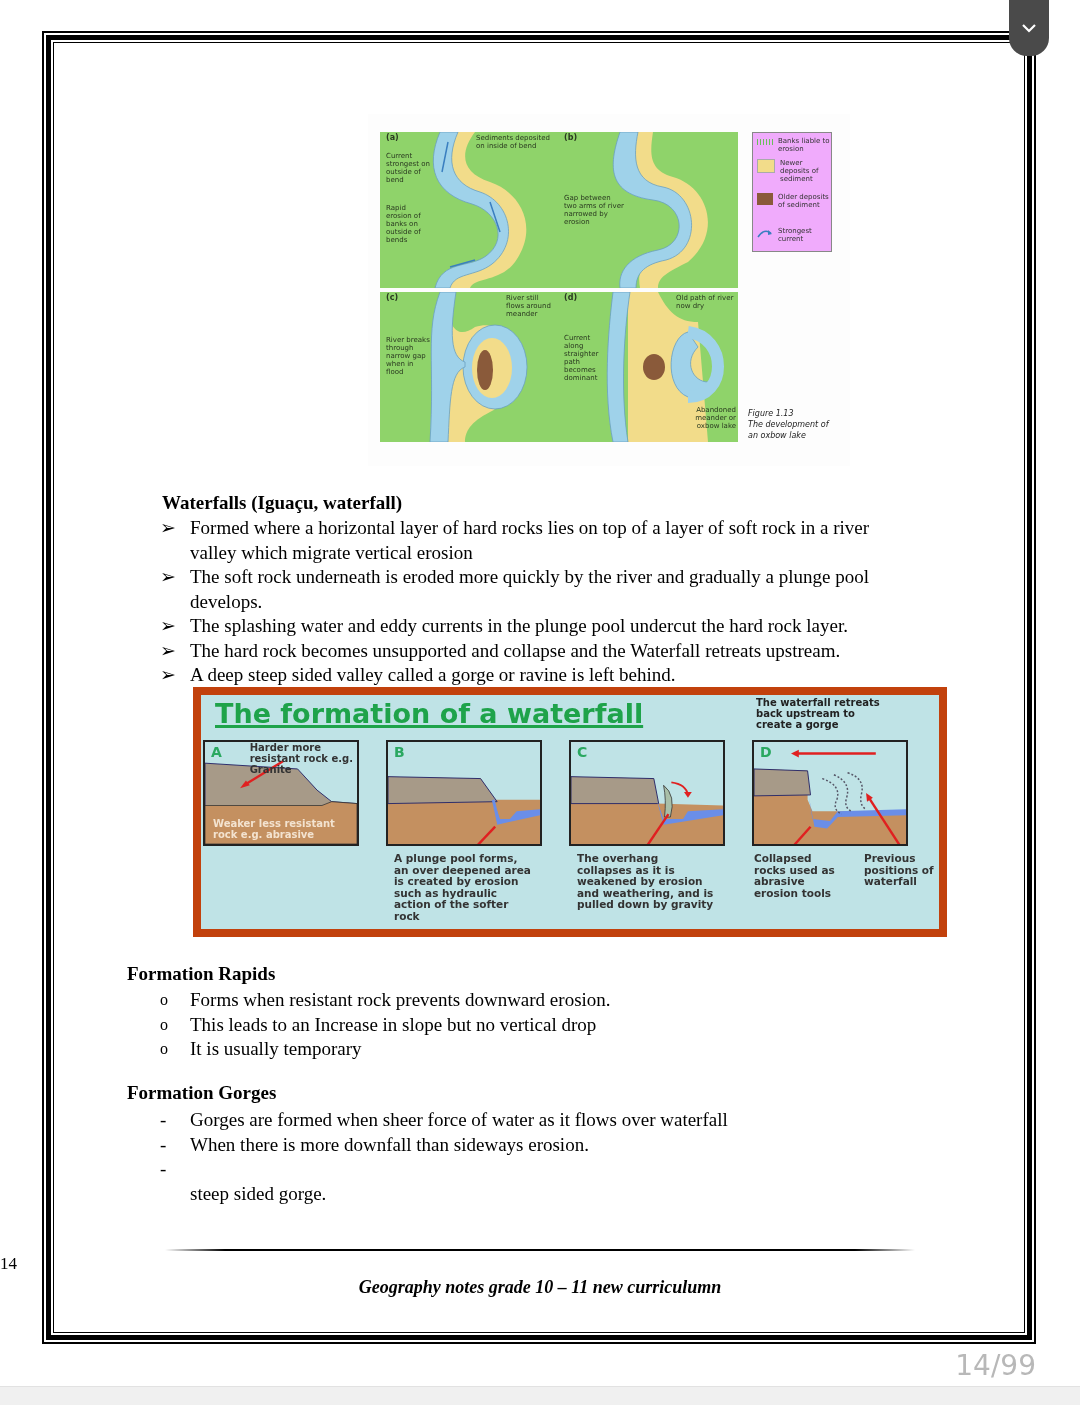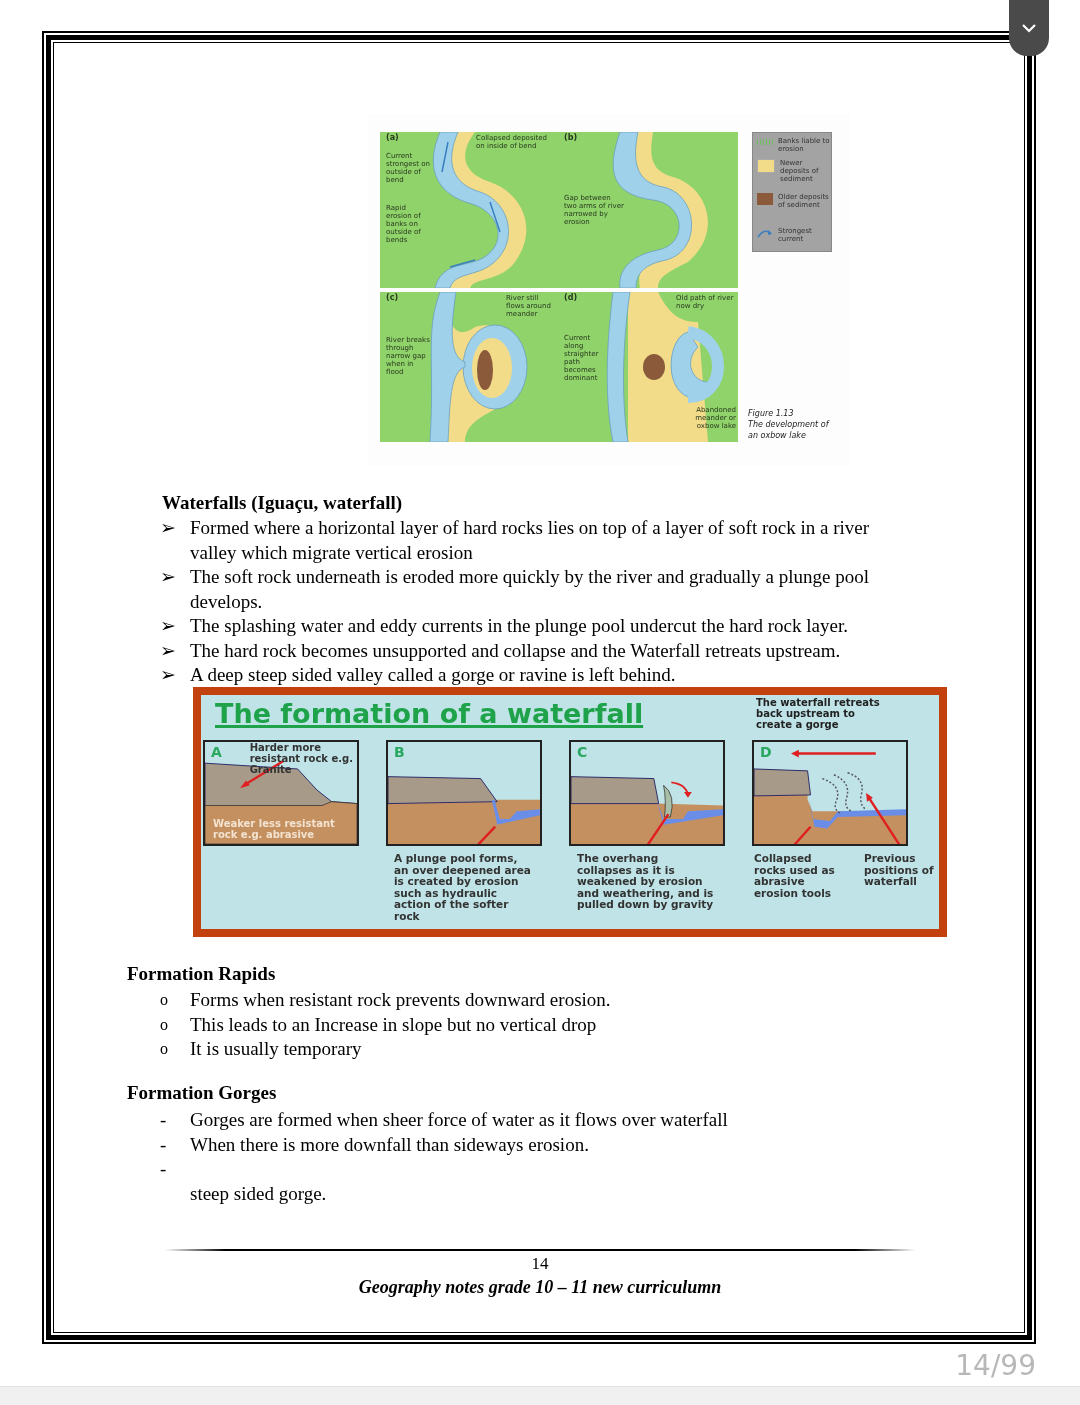--- a/index.html
+++ b/index.html
@@ -13,21 +13,21 @@
 
   .page-indicator { position:absolute; right:44px; top:1349px; font-family:"DejaVu Sans", sans-serif; font-size:28px; color:#b8b8b8; }
   .bottom-bar { position:absolute; left:0; top:1386px; width:1080px; height:19px; background:#f0f0f0; border-top:1px solid #e2e2e2; }
 
   
   .oxbow-fig { position:absolute; left:368px; top:114px; width:482px; height:352px; background:#fdfdfd; }
   .panel { position:absolute; background:#8fd36a; overflow:hidden; }
   .panel svg { position:absolute; left:0; top:0; width:100%; height:100%; }
   .plabel { position:absolute; font-family:"DejaVu Sans", sans-serif; font-size:7px; line-height:8px; color:#2a3a20; }
   .plabel.b { font-weight:bold; font-size:8px; }
-  .legend-box { position:absolute; left:384px; top:18px; width:78px; height:118px; border:1px solid #888; background:#a3a3a3; }
+  .legend-box { position:absolute; left:384px; top:18px; width:78px; height:118px; border:1px solid #888; background:#f0abfc; }
   .leg-row { position:absolute; left:4px; display:flex; gap:5px; align-items:flex-start; }
   .leg-swatch { width:16px; height:12px; flex:0 0 auto; }
   .leg-text { font-family:"DejaVu Sans", sans-serif; font-size:7px; line-height:8px; color:#333; }
   .fig-caption { position:absolute; left:380px; top:294px; font-family:"DejaVu Sans", sans-serif; font-style:italic; font-size:8px; line-height:11px; color:#222; }
 
   
   .heading { position:absolute; font-weight:bold; font-size:19px; }
   .list { position:absolute; margin:0; padding:0; list-style:none; font-size:19px; line-height:24.5px; }
   .list li { position:relative; padding-left:63px; }
   .list li .bul { position:absolute; left:33px; top:0; }
@@ -36,21 +36,21 @@
   .wf { position:absolute; left:193px; top:687px; width:754px; height:250px; background:#bfe3e6; border:8px solid #c2410c; box-sizing:border-box; }
   .wf-title { position:absolute; left:14px; top:3px; font-family:"DejaVu Sans", sans-serif; font-weight:bold; font-size:27px; color:#1ea34a; text-decoration:underline; text-decoration-thickness:3px; }
   .wf-note { position:absolute; left:555px; top:2px; font-family:"DejaVu Sans", sans-serif; font-weight:bold; font-size:10px; line-height:11px; color:#222; }
   .wf-box { position:absolute; top:45px; width:156px; height:106px; border:2px solid #222; background:#bfe3e6; overflow:hidden; box-sizing:border-box; }
   .wf-box svg { position:absolute; left:0; top:0; width:100%; height:100%; }
   .wf-letter { position:absolute; left:6px; top:2px; font-family:"DejaVu Sans", sans-serif; font-weight:bold; font-size:14px; color:#2aa860; }
   .wf-cap { position:absolute; font-family:"DejaVu Sans", sans-serif; font-weight:bold; font-size:10.5px; line-height:11.5px; color:#333; }
   .wf-inbox { position:absolute; font-family:"DejaVu Sans", sans-serif; font-weight:bold; font-size:10px; line-height:11px; }
 
   .footer-rule { position:absolute; left:165px; top:1249px; width:750px; height:2px; background:linear-gradient(to right, rgba(0,0,0,0), #000 8%, #000 92%, rgba(0,0,0,0)); }
-  .page-num { position:absolute; left:0; width:1080px; top:1254px; text-align:center; font-size:17px; }
+  .page-num { position:absolute; left:0; width:1080px; top:1254px; text-align:left; font-size:17px; }
   .footer-title { position:absolute; left:0; width:1080px; top:1277px; text-align:center; font-size:18px; font-style:italic; font-weight:bold; }
 </style>
 </head>
 <body>
 
 <div class="frame-outer"></div>
 <div class="frame-mid"></div>
 <div class="frame-inner"></div>
 
 <div class="scroll-handle">
@@ -63,21 +63,21 @@
 
   <div class="panel" style="left:12px;top:18px;width:178px;height:156px;">
     <svg viewBox="0 0 178 156" preserveAspectRatio="none">
       <path d="M70,0 C55,30 60,55 95,65 C125,75 135,110 110,130 C95,142 75,135 65,156 L90,156 C95,145 120,150 135,130 C160,95 140,60 110,50 C80,40 80,20 95,0 Z" fill="#f2dc8a"></path>
       <path d="M60,0 C45,35 55,62 92,72 C118,80 128,108 106,124 C90,136 62,128 55,156 L70,156 C75,140 95,145 112,132 C140,110 130,70 100,60 C72,52 65,30 78,0 Z" fill="#9fd2ea" stroke="#6aa0c0" stroke-width="0.8"></path>
       <path d="M68,10 L62,40" stroke="#3a7fc0" stroke-width="1.5"></path>
         <path d="M110,70 L120,100" stroke="#3a7fc0" stroke-width="1.5"></path>
         <path d="M95,128 L70,135" stroke="#3a7fc0" stroke-width="1.5"></path>
     </svg>
     <div class="plabel b" style="left:6px;top:2px;">(a)</div>
-    <div class="plabel" style="left:96px;top:2px;width:80px;">Collapsed deposited on inside of bend</div>
+    <div class="plabel" style="left:96px;top:2px;width:80px;">Sediments deposited on inside of bend</div>
     <div class="plabel" style="left:6px;top:20px;width:44px;">Current strongest on outside of bend</div>
     <div class="plabel" style="left:6px;top:72px;width:44px;">Rapid erosion of banks on outside of bends</div>
   </div>
 
   <div class="panel" style="left:190px;top:18px;width:180px;height:156px;">
     <svg viewBox="0 0 180 156" preserveAspectRatio="none">
       <path d="M75,0 C70,30 65,55 100,60 C140,65 140,120 105,125 C80,128 80,145 82,156 L100,156 C100,145 110,140 130,130 C165,100 150,55 115,45 C90,38 92,20 95,0 Z" fill="#f2dc8a"></path>
       <path d="M62,0 C50,35 50,62 95,68 C128,72 130,112 100,118 C70,124 60,140 62,156 L78,156 C78,140 88,132 108,128 C145,118 140,62 105,55 C75,50 75,25 80,0 Z" fill="#9fd2ea" stroke="#6aa0c0" stroke-width="0.8"></path>
     </svg>
     <div class="plabel b" style="left:6px;top:2px;">(b)</div>

